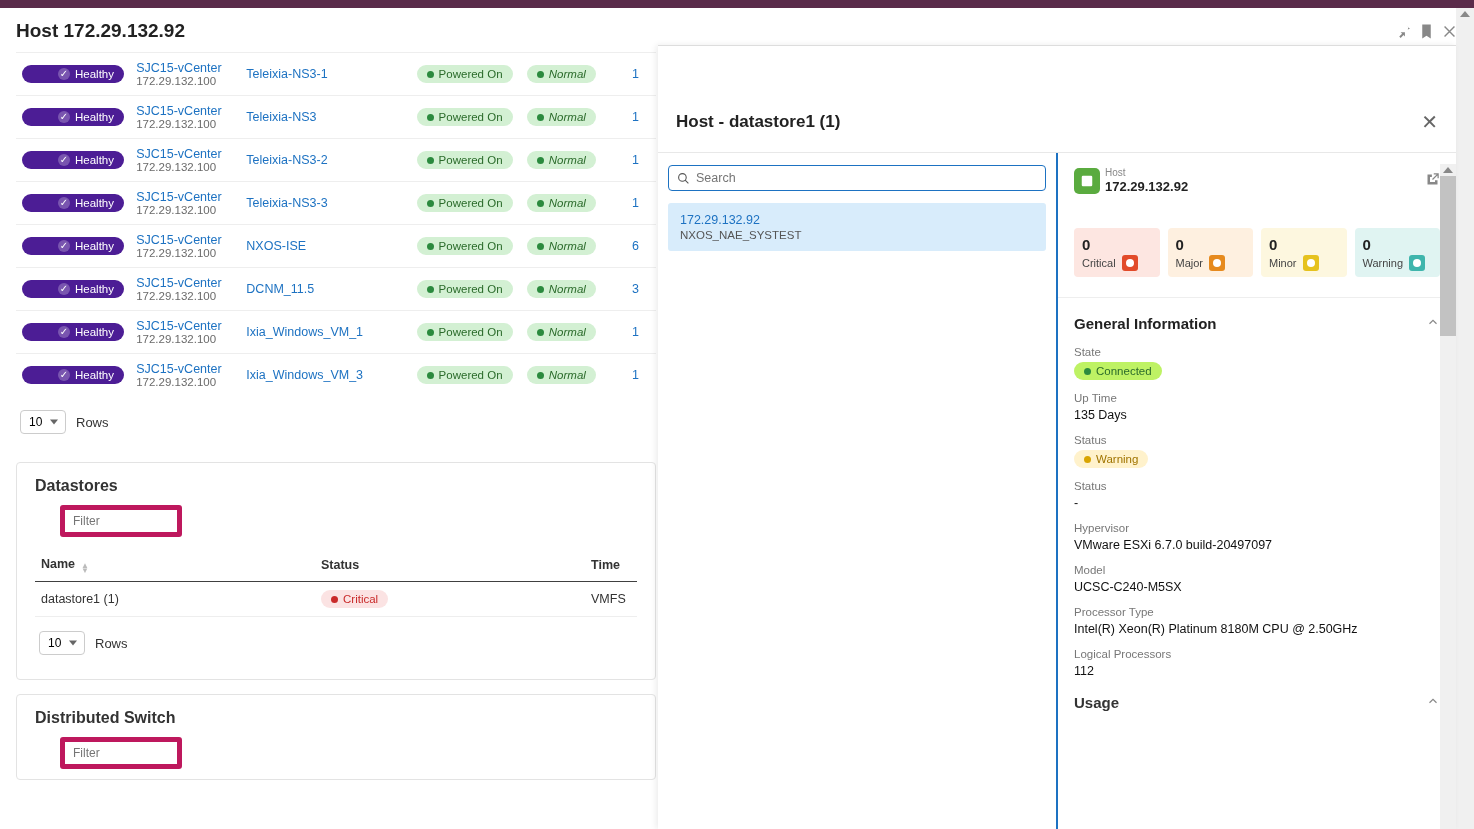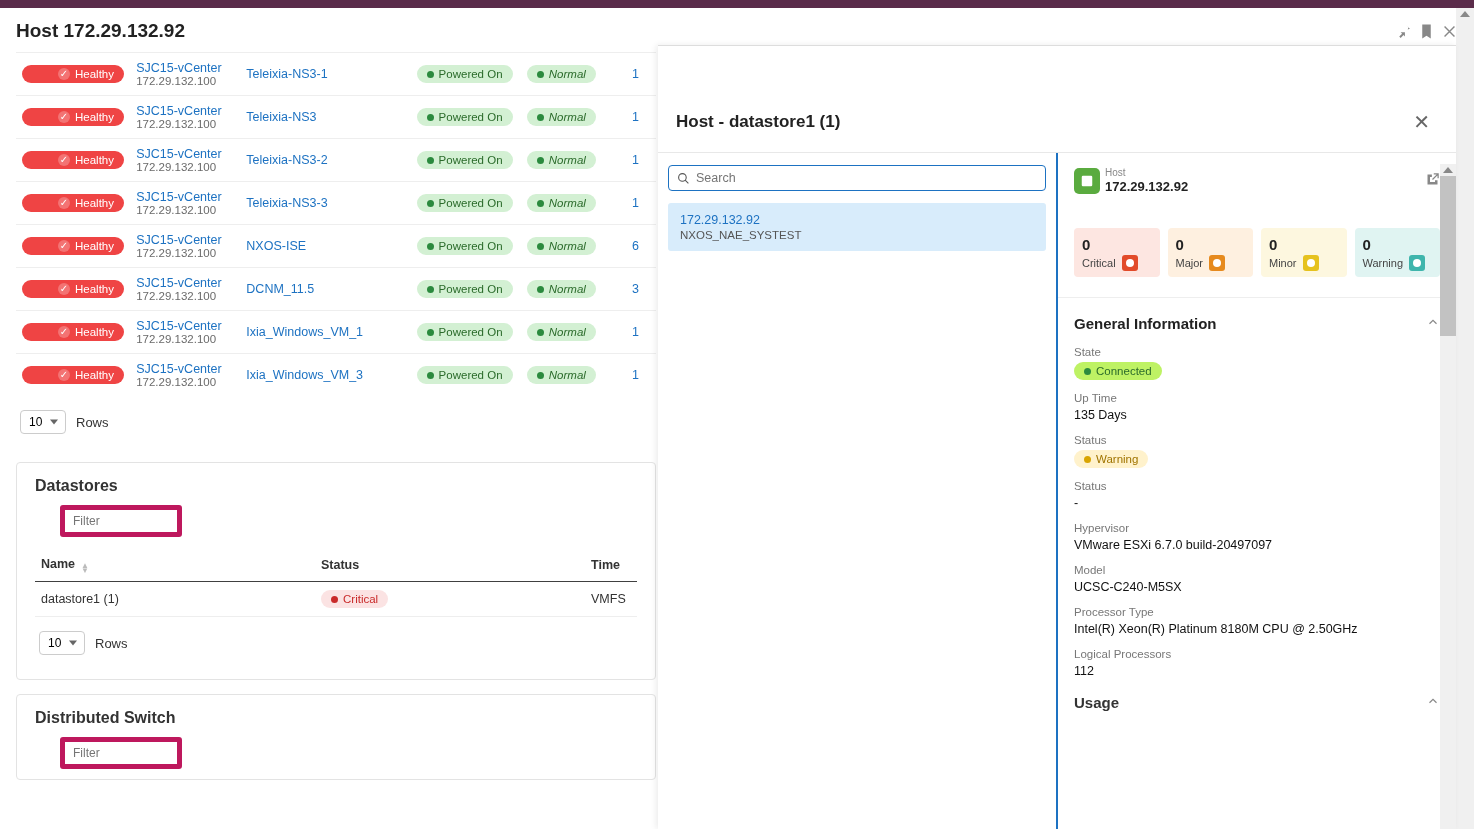--- a/index.html
+++ b/index.html
@@ -9,21 +9,21 @@
 .page-title { font-size: 19px; font-weight: 600; color: #222; }
 .header-icons { display: flex; gap: 6px; align-items: center; color: #888; }
 .header-icons svg { cursor: pointer; }
 .content { padding: 0 16px; position: relative; }
 .summary-row { display: flex; gap: 90px; padding: 6px 0 10px 0; border-bottom: 1px solid #eee; color: #444; font-size: 12.5px; justify-content: flex-end; padding-right: 60px; width: 660px; margin-left: 760px; position: absolute; top: -2px; right: 16px; }
 .summary-row div { white-space: nowrap; }
 .vm-table { width: 100%; border-collapse: collapse; margin-top: 0px; }
 .vm-table tbody tr { border-top: 1px solid #eee; }
 .vm-table td { padding: 8px 6px; vertical-align: middle; font-size: 12.5px; }
 .pill { display: inline-flex; align-items: center; gap: 5px; padding: 3px 10px; border-radius: 11px; font-size: 11.5px; font-weight: 500; }
-.pill-healthy { background: #ef4444; color: #fff; padding-left: 36px; }
+.pill-healthy { background: #4c1d95; color: #fff; padding-left: 36px; }
 .pill-healthy::before { content: "✓"; font-size: 10px; display:inline-block; width:12px; height:12px; line-height:12px; border-radius:50%; background: rgba(255,255,255,0.25); text-align:center; }
 .pill-power, .pill-normal { background: #d3f0d3; color: #2b6b2b; }
 .pill-power::before, .pill-normal::before, .pill-connected::before, .pill-warning::before, .pill-critical::before { content:""; display:inline-block; width:7px; height:7px; border-radius:50%; }
 .pill-power::before, .pill-normal::before, .pill-connected::before { background:#2b8a3e; }
 .pill-warning { background:#fff2cc; color:#a07400; }
 .pill-warning::before { background:#d9a400; }
 .pill-critical { background:#fbe3e3; color:#c92a2a; }
 .pill-critical::before { background:#c92a2a; }
 .pill-connected { background:#bef264; color:#2b6b2b; }
 .link { color: #1d72c2; cursor: pointer; }
@@ -38,21 +38,21 @@
 .filter-input { border:5px solid #be185d; border-radius:3px; padding:4px 8px; font-size:12px; width:122px; color:#777; margin-left: 25px; }
 .ds-table { width:100%; border-collapse:collapse; margin-top:12px; }
 .ds-table th { text-align:left; font-weight:600; font-size:12.5px; color:#333; padding:8px 6px; border-bottom:1px solid #404040; }
 .ds-table td { padding:8px 6px; border-bottom:1px solid #eee; font-size:12.5px; }
 .sort-icons { display:inline-flex; flex-direction:column; margin-left:6px; line-height:5px; color:#bbb; font-size:8px; }
 .main-left { width: 640px; }
 .right-scrollbar { position:absolute; right:0; top:8px; bottom:0; width:18px; background:#f0f0f0; }
 
 
 .flyout { position:absolute; right:18px; top:45px; bottom:0; width:798px; background:#fff; border-top:1px solid #ddd; box-shadow:-2px 0 6px rgba(0,0,0,.08); display:flex; flex-direction:column; }
-.flyout-header { display:flex; align-items:center; justify-content:space-between; padding:14px 26px 18px 18px; }
+.flyout-header { display:flex; align-items:center; justify-content:space-between; padding:14px 18px 18px 18px; }
 .flyout-title { font-size:17px; font-weight:600; color:#222; }
 .close-btn { cursor:pointer; color:#666; font-size:20px; }
 .flyout-body { display:flex; flex:1; overflow:hidden; border-top:1px solid #e8e8e8; }
 .flyout-left { width:400px; border-right:2px solid #1d72c2; padding:12px 10px; }
 .search-box { display:flex; align-items:center; border:1.5px solid #1d72c2; border-radius:4px; padding:5px 8px; gap:6px; }
 .search-box input { border:none; outline:none; flex:1; font-size:12.5px; }
 .result-item { margin-top:12px; background:#d8ecfb; border-radius:3px; padding:10px 12px; cursor:pointer; }
 .result-item .ip { color:#1d72c2; font-size:12.5px; }
 .result-item .name { color:#555; font-size:11.5px; margin-top:2px; }
 .flyout-right { flex:1; padding:14px 16px 10px 16px; overflow:hidden; position:relative; }

